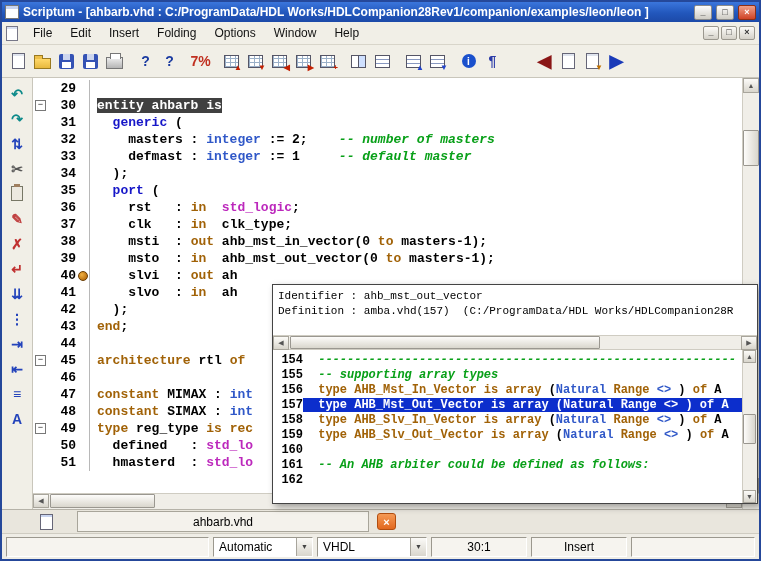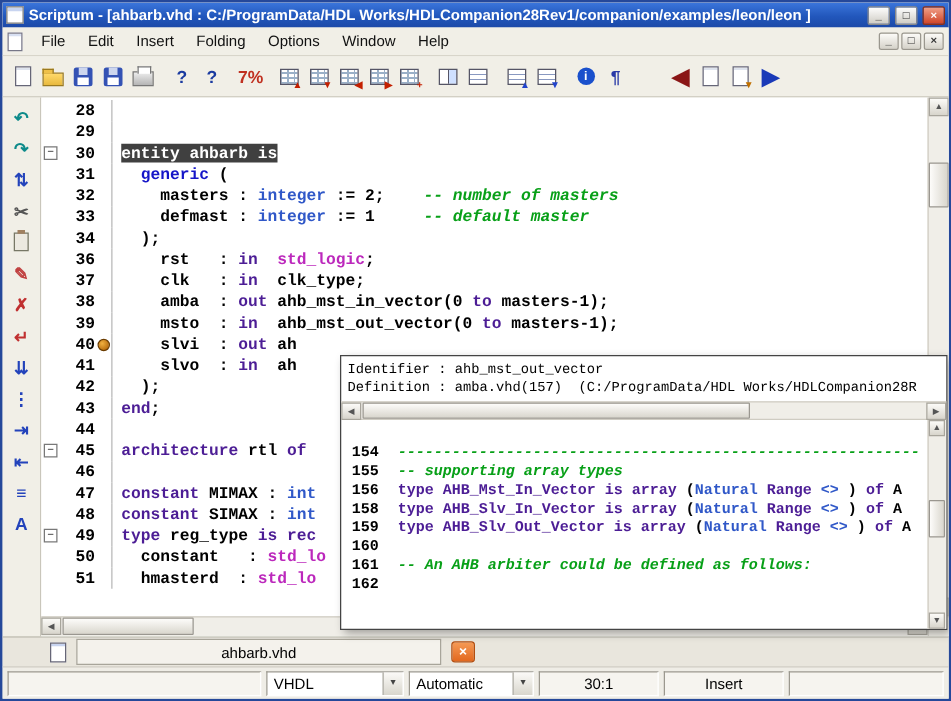--- a/index.html
+++ b/index.html
@@ -51,21 +51,21 @@
   .lines{overflow:hidden;padding-top:2px}
 
   .crow{display:flex;height:17px;align-items:center;font-family:"Liberation Mono","DejaVu Sans Mono",monospace;font-size:13px;font-weight:bold;white-space:pre}
   .fold{width:15px;flex:none;display:flex;justify-content:center}
   .foldbox{width:11px;height:11px;border:1px solid #787878;background:#fff;font-size:9px;line-height:9px;text-align:center;color:#222;font-weight:normal}
   .lnum{width:28px;flex:none;text-align:right;color:#000}
   .mark{width:14px;flex:none;height:100%;display:flex;align-items:center;justify-content:center;border-right:1px solid #b8b8b8}
   .bmark{width:10px;height:10px;border-radius:50%;background:radial-gradient(circle at 35% 35%,#f0b040,#a85a00);border:1px solid #6a3c00}
   .codetext{padding-left:7px;flex:1}
   .tk-p{color:#000}
-  .tk-k{color:#4c1d95}
+  .tk-k{color:#a16207}
   .tk-b{color:#1616c8}
   .tk-t{color:#3058c8}
   .tk-m{color:#bc28bc}
   .tk-c{color:#08a018;font-style:italic}
   .tk-s{background:#404040;color:#fff}
 
   
   .vscroll{border-left:1px solid #cfccc2;background:#f0eee8;position:relative}
   .hscroll{border-top:1px solid #cfccc2;background:#f0eee8;position:relative}
   .sb-corner{background:#efede6;border-top:1px solid #cfccc2;border-left:1px solid #cfccc2}
@@ -75,38 +75,38 @@
   .vs-up{top:0}.vs-down{bottom:0}.hs-left{left:0}.hs-right{right:0}
   .vs-thumb{position:absolute;left:0;top:52px;width:16px;height:36px;background:linear-gradient(90deg,#fdfcfa,#d9d6cd);border:1px solid #9a9790;border-radius:1px}
   .hs-thumb{position:absolute;left:17px;top:0;width:105px;height:14px;background:linear-gradient(#fdfcfa,#d9d6cd);border:1px solid #9a9790;border-radius:1px}
   .arr-up::before{content:"▲";font-size:7px}
   .arr-down::before{content:"▼";font-size:7px}
   .arr-left::before{content:"◀";font-size:7px}
   .arr-right::before{content:"▶";font-size:7px}
 
   
   .popup{position:absolute;left:270px;top:206px;width:486px;height:220px;background:#fff;border:1px solid #444;box-shadow:3px 3px 7px rgba(0,0,0,.35);display:flex;flex-direction:column;z-index:10}
-  .popup-header{flex:none;padding:4px 5px 2px;font-family:"Liberation Mono","DejaVu Sans Mono",monospace;font-size:11px;line-height:15px;white-space:pre;overflow:hidden;color:#000}
+  .popup-header{flex:none;padding:4px 5px 16px;font-family:"Liberation Mono","DejaVu Sans Mono",monospace;font-size:11px;line-height:15px;white-space:pre;overflow:hidden;color:#000}
   .popup-hscroll{flex:none;height:15px;background:#f0eee8;border-top:1px solid #cfccc2;border-bottom:1px solid #cfccc2;position:relative}
   .ph-thumb{width:310px;height:13px}
   .popup-code{flex:1;display:flex;min-height:0}
-  .popup-lines{flex:1;min-width:0;overflow:hidden;padding-top:18px}
+  .popup-lines{flex:1;min-width:0;overflow:hidden;padding-top:2px}
   .popup-lines .crow{height:15px;font-size:12px}
   .popup-lines .lnum{width:30px}
   .popup-lines .codetext{padding-left:8px}
   .rowsel .codetext{background:#0c2ecc}
   .rowsel .codetext span{color:#fff}
   .popup-vscroll{width:15px;flex:none;border-left:1px solid #cfccc2;background:#f0eee8;position:relative}
   .popup-vscroll .sb-btn{left:0;width:13px;height:13px}
   .pv-thumb{top:64px;height:30px;width:13px}
 
   
   .tabbar{height:24px;flex:none;background:#e9e6dd;border-top:1px solid #b5b2a8;display:flex;align-items:center;padding-left:38px}
   .tab-doc-icon{width:13px;height:16px;background:#fff;border:1px solid #667;box-shadow:inset 0 2px 0 #c8d4f0;flex:none}
-  .tab{width:292px;height:21px;margin-left:8px;background:#f4f2ec;border:1px solid #a8a59a;display:flex;align-items:center;justify-content:center;font-size:12px;color:#000}
+  .tab{width:292px;height:21px;margin-left:24px;background:#f4f2ec;border:1px solid #a8a59a;display:flex;align-items:center;justify-content:center;font-size:12px;color:#000}
   .tab-close{width:19px;height:17px;margin-left:8px;background:linear-gradient(#f59a55,#e2681f);border:1px solid #b24e10;border-radius:3px;color:#fff;font-weight:bold;font-size:11px;display:flex;align-items:center;justify-content:center}
 
   
   .statusbar{height:26px;flex:none;background:#efede6;display:flex;align-items:center;gap:4px;padding:2px 4px;border-top:1px solid #cfccc2}
   .sfield{height:20px;border:1px solid;border-color:#9b988e #ffffff #ffffff #9b988e;background:#f6f4ef;font-size:12px;display:flex;align-items:center;justify-content:center;color:#000}
   .sf-left{width:203px}
   .sf-pos{width:96px}.sf-ins{width:96px}.sf-right{flex:1}
   .combo{height:20px;border:1px solid;border-color:#9b988e #ffffff #ffffff #9b988e;background:#fff;display:flex;align-items:center;font-size:12px}
   .combo-label{flex:1;padding:0 5px;white-space:nowrap;overflow:hidden}
   .combo-btn{width:16px;height:18px;flex:none;background:linear-gradient(#fbfaf7,#d9d6cd);border-left:1px solid #a8a59c;display:flex;align-items:center;justify-content:center;color:#444}
@@ -262,42 +262,42 @@
         <div class="ticon">
           <span class="gly" style="color: rgb(35, 67, 187);">≡</span>
         </div>
         <div class="ticon">
           <span class="gly" style="color: rgb(35, 67, 187);">A</span>
         </div>
       </div>
 
     <div class="editor">
       <div class="lines">
-          <div class="crow"><span class="fold"></span><span class="lnum">28</span><span class="mark"></span><span class="codetext"></span></div>
           <div class="crow"><span class="fold"></span><span class="lnum">29</span><span class="mark"></span><span class="codetext"></span></div>
           <div class="crow"><span class="fold"><span class="foldbox">−</span></span><span class="lnum">30</span><span class="mark"></span><span class="codetext"><span class="tk-s">entity ahbarb is</span></span></div>
           <div class="crow"><span class="fold"></span><span class="lnum">31</span><span class="mark"></span><span class="codetext"><span class="tk-p">  </span><span class="tk-b">generic</span><span class="tk-p"> (</span></span></div>
           <div class="crow"><span class="fold"></span><span class="lnum">32</span><span class="mark"></span><span class="codetext"><span class="tk-p">    masters : </span><span class="tk-t">integer</span><span class="tk-p"> := 2;    </span><span class="tk-c">-- number of masters</span></span></div>
           <div class="crow"><span class="fold"></span><span class="lnum">33</span><span class="mark"></span><span class="codetext"><span class="tk-p">    defmast : </span><span class="tk-t">integer</span><span class="tk-p"> := 1     </span><span class="tk-c">-- default master</span></span></div>
           <div class="crow"><span class="fold"></span><span class="lnum">34</span><span class="mark"></span><span class="codetext"><span class="tk-p">  );</span></span></div>
+          <div class="crow"><span class="fold"></span><span class="lnum">35</span><span class="mark"></span><span class="codetext"><span class="tk-p">  </span><span class="tk-b">port</span><span class="tk-p"> (</span></span></div>
           <div class="crow"><span class="fold"></span><span class="lnum">36</span><span class="mark"></span><span class="codetext"><span class="tk-p">    rst   : </span><span class="tk-k">in</span><span class="tk-p">  </span><span class="tk-m">std_logic</span><span class="tk-p">;</span></span></div>
           <div class="crow"><span class="fold"></span><span class="lnum">37</span><span class="mark"></span><span class="codetext"><span class="tk-p">    clk   : </span><span class="tk-k">in</span><span class="tk-p">  clk_type;</span></span></div>
-          <div class="crow"><span class="fold"></span><span class="lnum">38</span><span class="mark"></span><span class="codetext"><span class="tk-p">    amba  : </span><span class="tk-k">out</span><span class="tk-p"> ahb_mst_in_vector(0 </span><span class="tk-k">to</span><span class="tk-p"> masters-1);</span></span></div>
+          <div class="crow"><span class="fold"></span><span class="lnum">38</span><span class="mark"></span><span class="codetext"><span class="tk-p">    msti  : </span><span class="tk-k">out</span><span class="tk-p"> ahb_mst_in_vector(0 </span><span class="tk-k">to</span><span class="tk-p"> masters-1);</span></span></div>
           <div class="crow"><span class="fold"></span><span class="lnum">39</span><span class="mark"></span><span class="codetext"><span class="tk-p">    msto  : </span><span class="tk-k">in</span><span class="tk-p">  ahb_mst_out_vector(0 </span><span class="tk-k">to</span><span class="tk-p"> masters-1);</span></span></div>
           <div class="crow"><span class="fold"></span><span class="lnum">40</span><span class="mark"><span class="bmark"></span></span><span class="codetext"><span class="tk-p">    slvi  : </span><span class="tk-k">out</span><span class="tk-p"> ah</span></span></div>
           <div class="crow"><span class="fold"></span><span class="lnum">41</span><span class="mark"></span><span class="codetext"><span class="tk-p">    slvo  : </span><span class="tk-k">in</span><span class="tk-p">  ah</span></span></div>
           <div class="crow"><span class="fold"></span><span class="lnum">42</span><span class="mark"></span><span class="codetext"><span class="tk-p">  );</span></span></div>
           <div class="crow"><span class="fold"></span><span class="lnum">43</span><span class="mark"></span><span class="codetext"><span class="tk-k">end</span><span class="tk-p">;</span></span></div>
           <div class="crow"><span class="fold"></span><span class="lnum">44</span><span class="mark"></span><span class="codetext"></span></div>
           <div class="crow"><span class="fold"><span class="foldbox">−</span></span><span class="lnum">45</span><span class="mark"></span><span class="codetext"><span class="tk-k">architecture</span><span class="tk-p"> rtl </span><span class="tk-k">of</span></span></div>
           <div class="crow"><span class="fold"></span><span class="lnum">46</span><span class="mark"></span><span class="codetext"></span></div>
           <div class="crow"><span class="fold"></span><span class="lnum">47</span><span class="mark"></span><span class="codetext"><span class="tk-k">constant</span><span class="tk-p"> MIMAX : </span><span class="tk-t">int</span></span></div>
           <div class="crow"><span class="fold"></span><span class="lnum">48</span><span class="mark"></span><span class="codetext"><span class="tk-k">constant</span><span class="tk-p"> SIMAX : </span><span class="tk-t">int</span></span></div>
           <div class="crow"><span class="fold"><span class="foldbox">−</span></span><span class="lnum">49</span><span class="mark"></span><span class="codetext"><span class="tk-k">type</span><span class="tk-p"> reg_type </span><span class="tk-k">is</span><span class="tk-p"> </span><span class="tk-k">rec</span></span></div>
-          <div class="crow"><span class="fold"></span><span class="lnum">50</span><span class="mark"></span><span class="codetext"><span class="tk-p">  constant   : </span><span class="tk-m">std_lo</span></span></div>
+          <div class="crow"><span class="fold"></span><span class="lnum">50</span><span class="mark"></span><span class="codetext"><span class="tk-p">  defined   : </span><span class="tk-m">std_lo</span></span></div>
           <div class="crow"><span class="fold"></span><span class="lnum">51</span><span class="mark"></span><span class="codetext"><span class="tk-p">  hmasterd  : </span><span class="tk-m">std_lo</span></span></div>
         </div>
       <div class="vscroll">
         <div class="sb-btn vs-up arr-up"></div>
         <div class="vs-thumb"></div>
         <div class="sb-btn vs-down arr-down"></div>
       </div>
       <div class="hscroll">
         <div class="sb-btn hs-left arr-left"></div>
         <div class="hs-thumb"></div>
@@ -311,20 +311,21 @@
       <div class="popup-hscroll">
         <div class="sb-btn hs-left arr-left"></div>
         <div class="hs-thumb ph-thumb"></div>
         <div class="sb-btn hs-right arr-right"></div>
       </div>
       <div class="popup-code">
         <div class="popup-lines">
             <div class="crow"><span class="lnum">154</span><span class="codetext"><span class="tk-c"> ----------------------------------------------------------</span></span></div>
             <div class="crow"><span class="lnum">155</span><span class="codetext"><span class="tk-c"> -- supporting array types</span></span></div>
             <div class="crow"><span class="lnum">156</span><span class="codetext"><span class="tk-k"> type AHB_Mst_In_Vector is array </span><span class="tk-p">(</span><span class="tk-t">Natural</span><span class="tk-p"> </span><span class="tk-k">Range</span><span class="tk-p"> </span><span class="tk-t">&lt;&gt;</span><span class="tk-p"> ) </span><span class="tk-k">of</span><span class="tk-p"> A</span></span></div>
+            <div class="crow rowsel"><span class="lnum">157</span><span class="codetext"><span class="tk-p"> type AHB_Mst_Out_Vector is array (Natural Range &lt;&gt; ) of A</span></span></div>
             <div class="crow"><span class="lnum">158</span><span class="codetext"><span class="tk-k"> type AHB_Slv_In_Vector is array </span><span class="tk-p">(</span><span class="tk-t">Natural</span><span class="tk-p"> </span><span class="tk-k">Range</span><span class="tk-p"> </span><span class="tk-t">&lt;&gt;</span><span class="tk-p"> ) </span><span class="tk-k">of</span><span class="tk-p"> A</span></span></div>
             <div class="crow"><span class="lnum">159</span><span class="codetext"><span class="tk-k"> type AHB_Slv_Out_Vector is array </span><span class="tk-p">(</span><span class="tk-t">Natural</span><span class="tk-p"> </span><span class="tk-k">Range</span><span class="tk-p"> </span><span class="tk-t">&lt;&gt;</span><span class="tk-p"> ) </span><span class="tk-k">of</span><span class="tk-p"> A</span></span></div>
             <div class="crow"><span class="lnum">160</span><span class="codetext"></span></div>
             <div class="crow"><span class="lnum">161</span><span class="codetext"><span class="tk-c"> -- An AHB arbiter could be defined as follows:</span></span></div>
             <div class="crow"><span class="lnum">162</span><span class="codetext"></span></div>
           </div>
         <div class="popup-vscroll">
           <div class="sb-btn vs-up arr-up"></div>
           <div class="vs-thumb pv-thumb"></div>
           <div class="sb-btn vs-down arr-down"></div>
@@ -336,26 +337,26 @@
   <div class="tabbar">
     <span class="tab-doc-icon"></span>
     <div class="tab">
       <span>ahbarb.vhd</span>
     </div>
     <div class="tab-close">×</div>
   </div>
 
   <div class="statusbar">
     <div class="sfield sf-left"></div>
+    <div class="combo" style="width:100px">
+      <span class="combo-label">Automatic</span>
+      <span class="combo-btn arr-down"></span>
+    </div>
     <div class="combo" style="width:110px">
       <span class="combo-label">VHDL</span>
       <span class="combo-btn arr-down"></span>
     </div>
-    <div class="combo" style="width:100px">
-      <span class="combo-label">Automatic</span>
-      <span class="combo-btn arr-down"></span>
-    </div>
     <div class="sfield sf-pos">30:1</div>
     <div class="sfield sf-ins">Insert</div>
     <div class="sfield sf-right"></div>
   </div>
 
 </div>
 
 </body></html>

